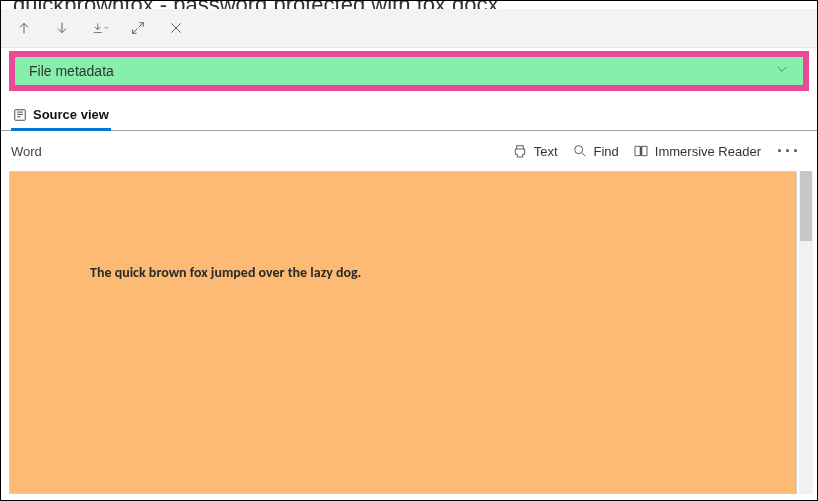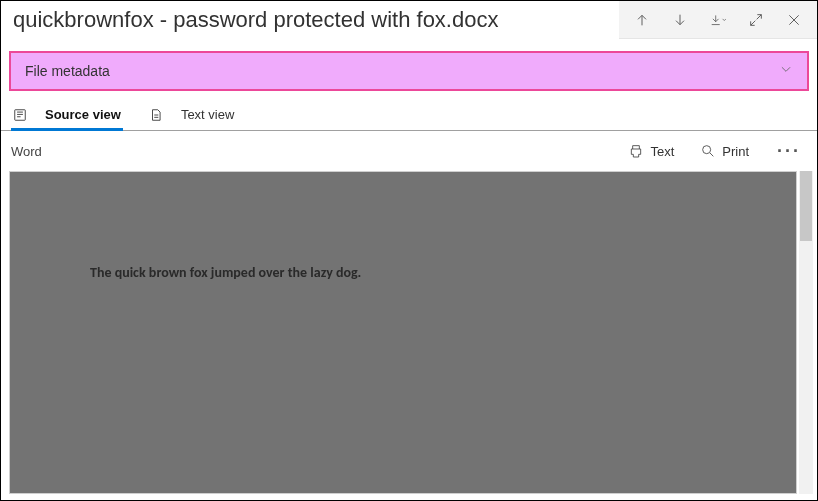--- a/index.html
+++ b/index.html
@@ -9,20 +9,21 @@
       width: 818px;
       height: 501px;
       overflow: hidden;
       border: 1px solid #000;
     }
     
     .titlebar {
       display: flex;
       align-items: stretch;
       height: 38px;
+      flex-direction: column;
     }
     .title-text {
       flex: 1;
       display: flex;
       align-items: center;
       padding: 4px 10px 4px 12px;
       font-size: 22px;
       color: #323232;
       font-weight: 400;
       white-space: nowrap;
@@ -42,22 +43,22 @@
       align-items: center;
       justify-content: center;
       color: #555;
       cursor: pointer;
     }
     .title-btn svg { width: 16px; height: 16px; stroke: #555; fill: none; stroke-width: 1.4; }
 
     
     .metadata-bar {
       margin: 12px 8px 8px 8px;
-      background: #f0abfc;
-      border: 2px solid #ec4899;
+      background: #86efac;
+      border: 6px solid #ec4899;
       height: 40px;
       display: flex;
       align-items: center;
       justify-content: space-between;
       padding: 0 14px;
       cursor: pointer;
     }
     .metadata-label {
       font-size: 14px;
       color: #333;
@@ -70,21 +71,21 @@
     .view-tabs {
       display: flex;
       gap: 24px;
       padding: 4px 10px 0 10px;
       border-bottom: 1px solid #a0a0a0;
       margin: 6px 0 0 0;
     }
     .view-tab {
       display: flex;
       align-items: center;
-      gap: 18px;
+      gap: 6px;
       padding: 4px 2px 8px 2px;
       font-size: 13px;
       color: #333;
       cursor: pointer;
       position: relative;
     }
     .view-tab.active {
       font-weight: 600;
       color: #111;
     }
@@ -101,21 +102,21 @@
       align-items: center; justify-content: center;
     }
     .view-tab .ico svg { width: 14px; height: 14px; }
 
     
     .toolbar {
       display: flex;
       align-items: center;
       height: 40px;
       padding: 0 10px;
-      gap: 18px;
+      gap: 6px;
     }
     .app-label {
       font-size: 13px;
       color: #444;
       flex: 1;
     }
     .tool-btn {
       display: flex;
       align-items: center;
       gap: 6px;
@@ -136,21 +137,21 @@
 
     
     .doc-wrap {
       display: flex;
       padding: 0 4px 4px 8px;
       height: calc(100% - 38px - 60px - 34px - 40px);
     }
     .doc-page {
       flex: 1;
       border: 1px solid #cfcfcf;
-      background: #737373;
+      background: #fdba74;
       padding: 92px 80px;
       overflow: hidden;
     }
     .doc-text {
       font-family: Calibri, "Segoe UI", sans-serif;
       font-size: 14px;
       font-weight: 600;
       color: #2a2a2a;
     }
     .scroll-track {
@@ -213,50 +214,48 @@
 <div class="view-tabs">
   <div class="view-tab active">
     <span class="ico">
       <svg viewBox="0 0 24 24">
           <rect x="3" y="3" width="18" height="18" rx="1" fill="none" stroke="#333" stroke-width="1.5"></rect>
           <path d="M7 7h10M7 11h10M7 15h6" stroke="#333" stroke-width="1.5"></path>
         </svg>
     </span>
     <span>Source view</span>
   </div>
-  <div class="view-tab">
-    <span class="ico">
-      <svg viewBox="0 0 24 24">
-          <path d="M6 3h9l4 4v14H6z" fill="none" stroke="#333" stroke-width="1.5"></path>
-          <path d="M9 12h7M9 16h7" stroke="#333" stroke-width="1.5"></path>
-        </svg>
-    </span>
-    <span>Text view</span>
-  </div>
 </div>
 
 <div class="toolbar">
   <span class="app-label">Word</span>
 
 
   <div class="tool-btn">
     <svg viewBox="0 0 24 24">
         <path d="M7 9V4h10v5M5 9h14v8h-3v4H8v-4H5z"></path>
       </svg>
     <span>Text</span>
   </div>
 
   <div class="tool-btn">
     <svg viewBox="0 0 24 24">
         <circle cx="10" cy="10" r="6"></circle>
         <path d="M15 15l5 5"></path>
       </svg>
-    <span>Print</span>
-  </div>
-
+    <span>Find</span>
+  </div>
+
+  <div class="tool-btn">
+    <svg viewBox="0 0 24 24">
+        <path d="M3 5h8v14H3zM13 5h8v14h-8z"></path>
+        <path d="M11 5v14M13 5v14"></path>
+      </svg>
+    <span>Immersive Reader</span>
+  </div>
 
   <div class="more-btn">
     <span>···</span>
   </div>
 </div>
 
 <div class="doc-wrap">
   <div class="doc-page">
     <div class="doc-text">The quick brown fox jumped over the lazy dog.</div>
   </div>

